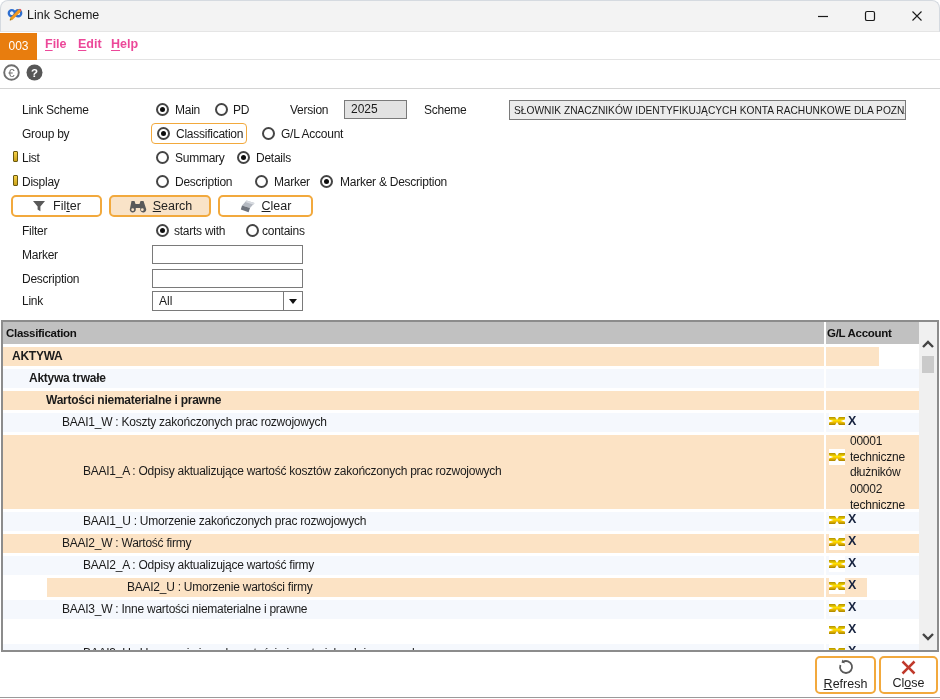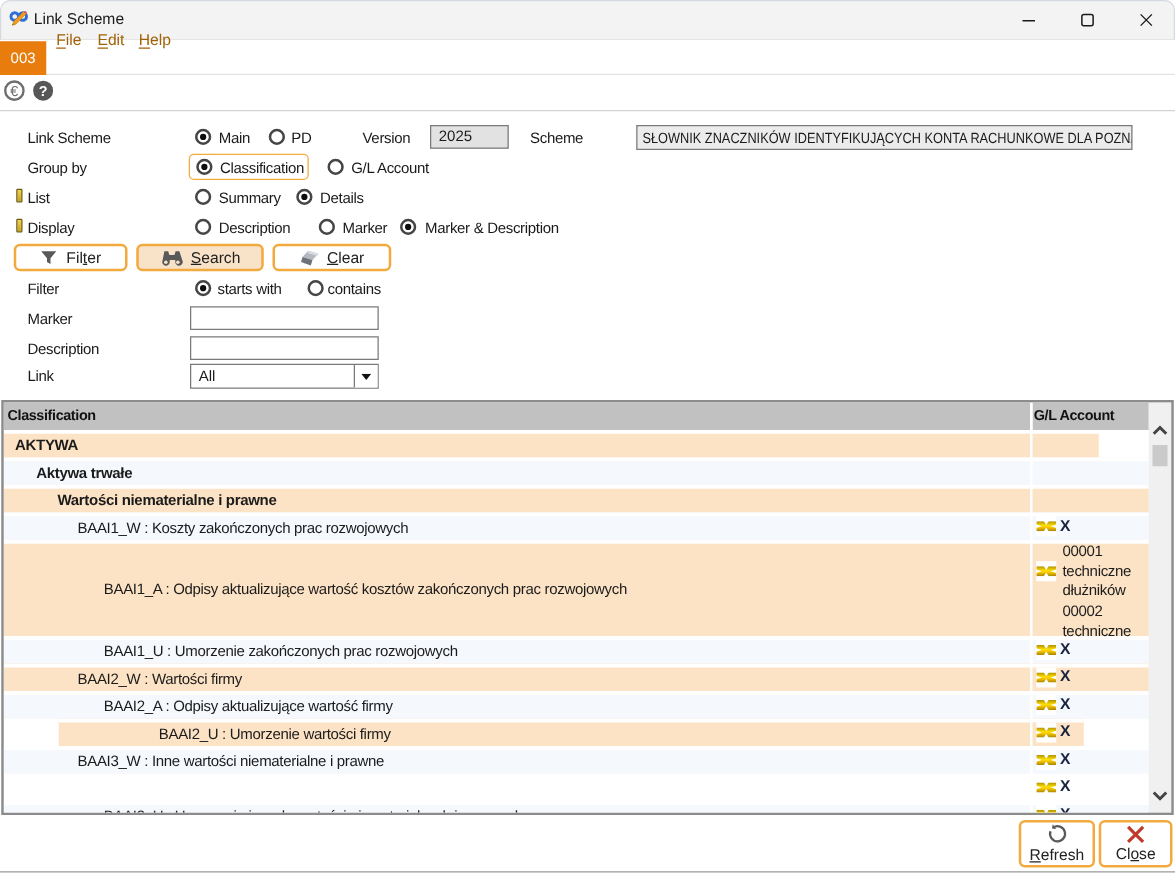--- a/index.html
+++ b/index.html
@@ -17,21 +17,21 @@
 #appicon { left:7px; top:7px; width:16px; height:16px; }
 .winbtn { top:0; width:46px; height:32px; }
 #btnmin  { left:800px; }
 #btnmax  { left:847px; }
 #btnclose{ left:894px; }
 
 #menubar { left:0; top:33px; width:940px; height:27px; background:#ffffff;
   border-bottom:1px solid #e3e3e3; }
 #tab003 { left:0; top:33px; width:37px; height:27px; background:#e87d0e;
   color:#fff; text-align:center; line-height:27px; font-size:12px; }
-.menuitem { top:25px; font-size:12.5px; color:#a16207; }
+.menuitem { top:37px; font-size:12.5px; color:#ec4899;font-weight:bold; }
 .menuitem u { text-decoration-thickness:1px; text-underline-offset:2px; }
 
 #toolbar { left:0; top:61px; width:940px; height:28px; background:#fff;
   border-bottom:1px solid #d4d4d4; }
 
 .lbl { font-size:12px; letter-spacing:-0.25px; color:#1a1a1a; white-space:nowrap; }
 .radio { width:13px; height:13px; border:2px solid #454545; border-radius:50%;
   background:#fff; }
 .radio.sel::after { content:""; position:absolute; left:1.75px; top:1.75px;
   width:5.5px; height:5.5px; border-radius:50%; background:#0d0d0d; }
@@ -190,21 +190,21 @@
   <div class="grow rowB" style="top:88px; height:22px; width:916px;">
       <div class="ct" style="left:59px;">BAAI1_W : Koszty zakończonych prac rozwojowych</div>
     </div>
   <div class="grow rowA" style="top:110px; height:77px; width:916px;">
       <div class="ct" style="left:80px;">BAAI1_A : Odpisy aktualizujące wartość kosztów zakończonych prac rozwojowych</div>
     </div>
   <div class="grow rowB" style="top:187px; height:22px; width:916px;padding-left:18px;">
       <div class="ct" style="left:80px;">BAAI1_U : Umorzenie zakończonych prac rozwojowych</div>
     </div>
   <div class="grow rowA" style="top:209px; height:22px; width:916px;">
-      <div class="ct" style="left:59px;">BAAI2_W : Wartości firmy</div>
+      <div class="ct" style="left:59px;">BAAI2_W : Wartość firmy</div>
     </div>
   <div class="grow rowB" style="top:231px; height:22px; width:916px;">
       <div class="ct" style="left:80px;">BAAI2_A : Odpisy aktualizujące wartość firmy</div>
     </div>
   <div class="grow rowA" style="top:253px; height:22px; width:820px;margin-left:44px;">
       <div class="ct" style="left:80px;">BAAI2_U : Umorzenie wartości firmy</div>
     </div>
   <div class="grow rowB" style="top:275px; height:22px; width:916px;">
       <div class="ct" style="left:59px;">BAAI3_W : Inne wartości niematerialne i prawne</div>
     </div>

